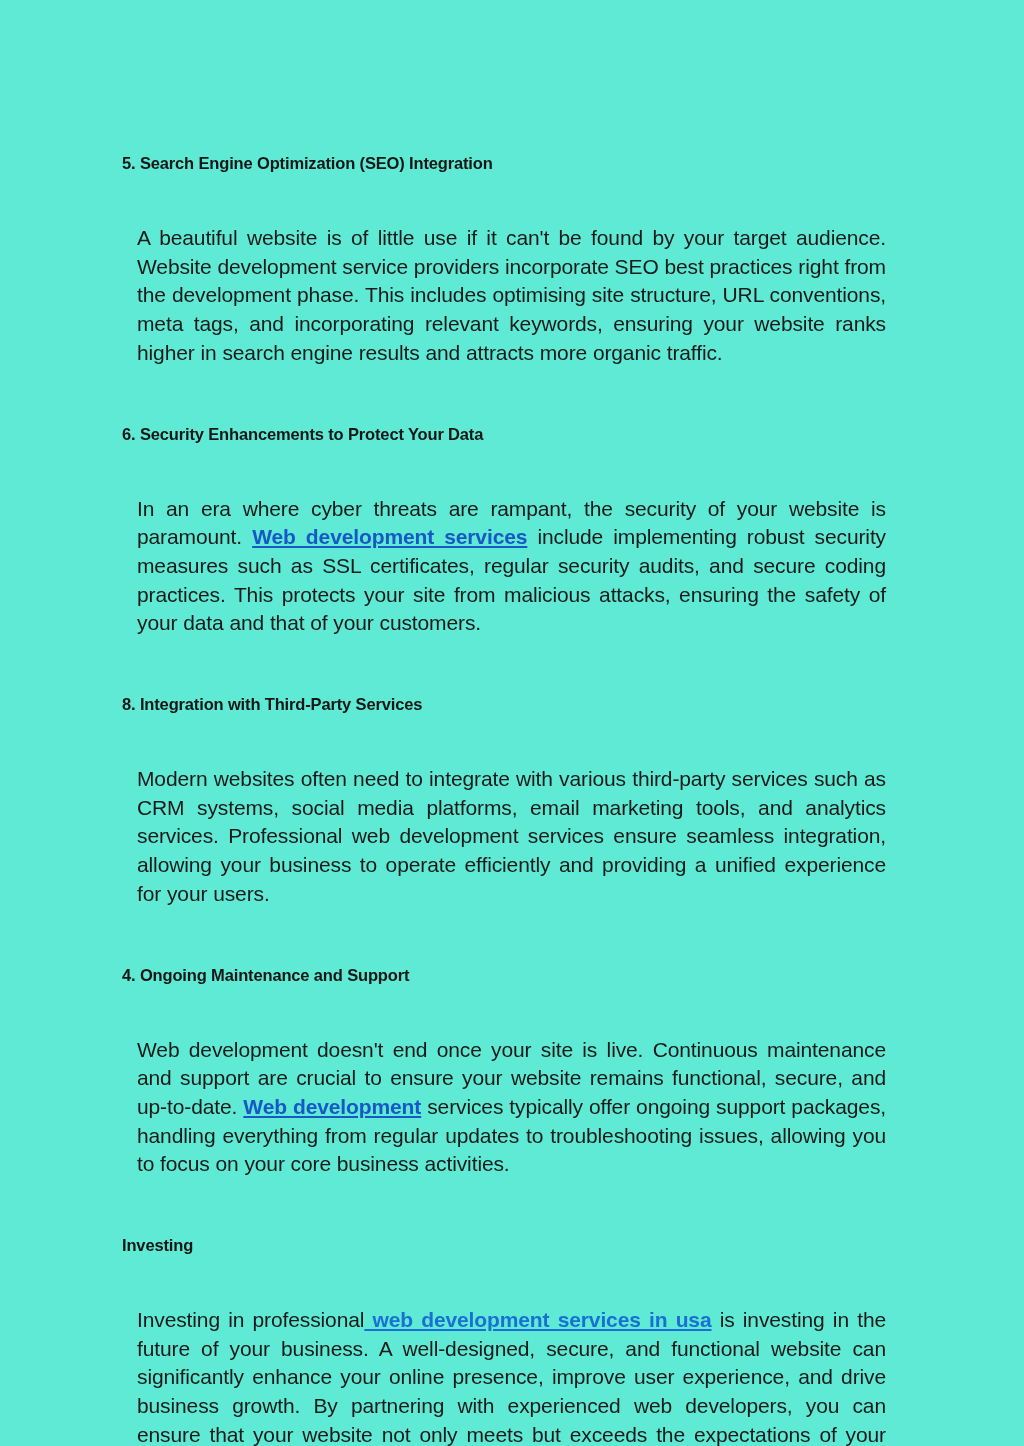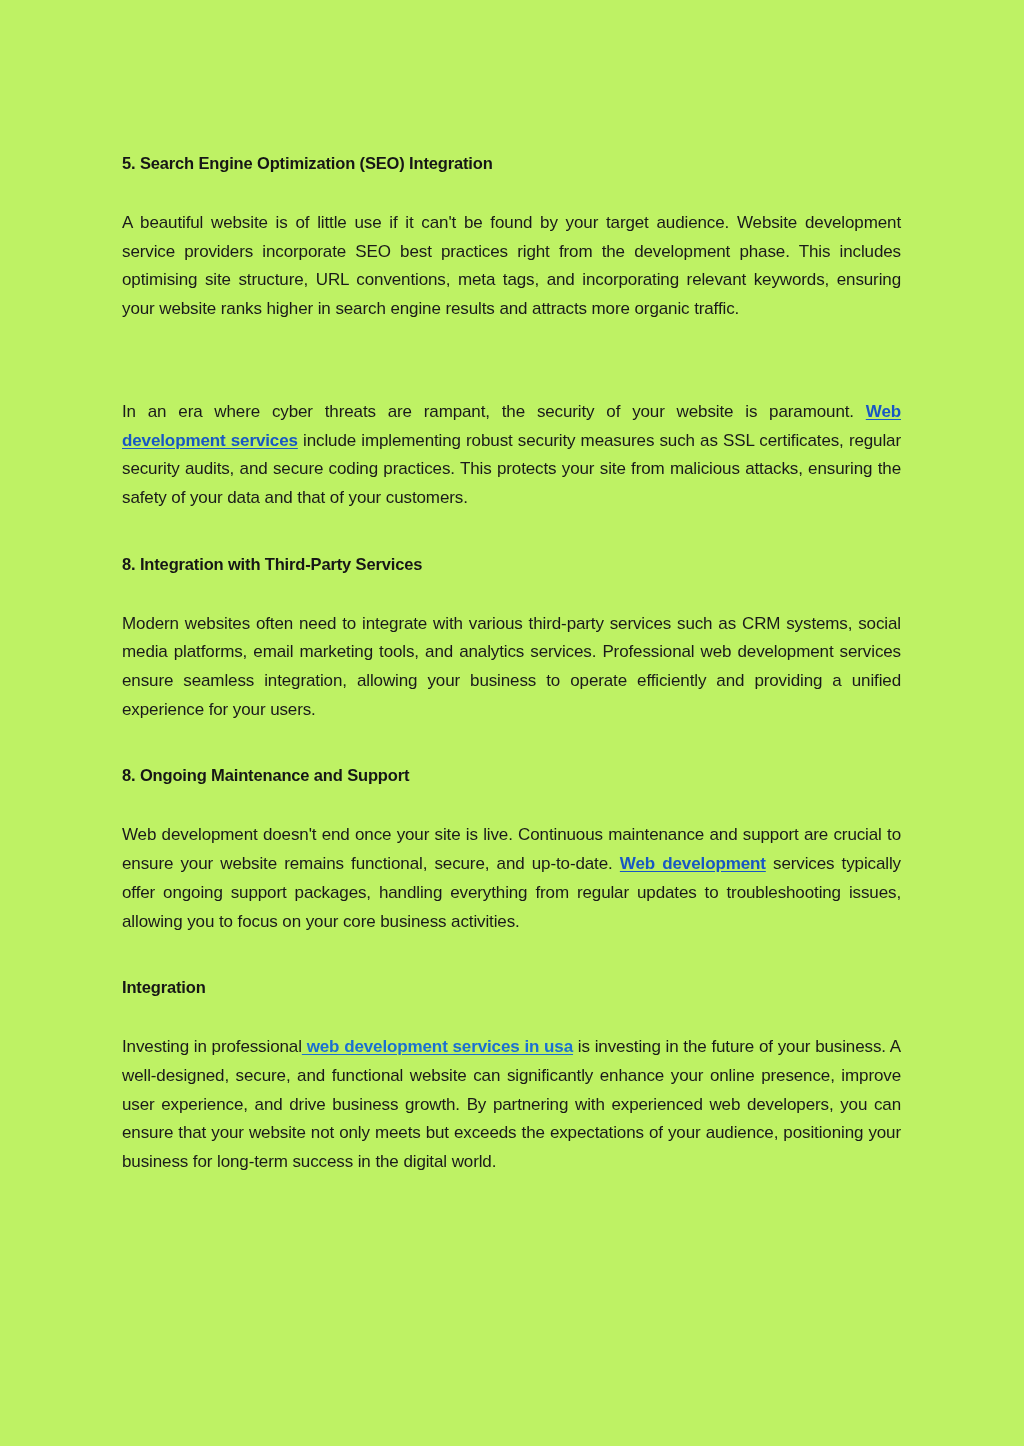--- a/index.html
+++ b/index.html
@@ -12,21 +12,21 @@
     height: 1446px;
     font-family: "Liberation Sans", "DejaVu Sans", sans-serif;
     color: #000000;
     -webkit-font-smoothing: antialiased;
   }
 
   #page {
     position: relative;
     width: 1024px;
     height: 1446px;
-    background: #bef264;
+    background: #5eead4;
     overflow: hidden;
     box-sizing: border-box;
   }
 
   #content {
     position: absolute;
     left: 122px;
     top: 152px;
     width: 779px;
   }
@@ -35,24 +35,24 @@
     font-size: 16.5px;
     font-weight: bold;
     line-height: 23px;
     letter-spacing: -0.15px;
     margin: 0;
     text-align: left;
     color: #161616;
   }
 
   .doc-para {
-    font-size: 17px;
+    font-size: 21px;
     font-weight: normal;
     line-height: 28.7px;
-    margin: 0;
+    margin: 15px;
     text-align: justify;
     text-justify: inter-word;
     letter-spacing: -0.12px;
     color: #1a1a1a;
     word-spacing: 0.1px;
   }
 
   
   .gap-heading-to-para { height: 34px; }
   .gap-para-to-heading { height: 40px; }
@@ -76,32 +76,33 @@
 <body>
 
 <div id="page">
   <div id="content">
 
     <div class="doc-heading">5. Search Engine Optimization (SEO) Integration</div>
     <div class="gap-heading-to-para"></div>
     <div class="doc-para"><span>A beautiful website is of little use if it can't be found by your target audience. Website development service providers incorporate SEO best practices right from the development phase. This includes optimising site structure, URL conventions, meta tags, and incorporating relevant keywords, ensuring your website ranks higher in search engine results and attracts more organic traffic.</span></div>
     <div class="gap-para-to-heading"></div>
 
+    <div class="doc-heading">6. Security Enhancements to Protect Your Data</div>
     <div class="gap-heading-to-para"></div>
     <div class="doc-para"><span>In an era where cyber threats are rampant, the security of your website is paramount. </span><a class="doc-link">Web development services</a><span> include implementing robust security measures such as SSL certificates, regular security audits, and secure coding practices. This protects your site from malicious attacks, ensuring the safety of your data and that of your customers.</span></div>
     <div class="gap-para-to-heading"></div>
 
     <div class="doc-heading">8. Integration with Third-Party Services</div>
     <div class="gap-heading-to-para"></div>
     <div class="doc-para"><span>Modern websites often need to integrate with various third-party services such as CRM systems, social media platforms, email marketing tools, and analytics services. Professional web development services ensure seamless integration, allowing your business to operate efficiently and providing a unified experience for your users.</span></div>
     <div class="gap-para-to-heading"></div>
 
-    <div class="doc-heading">8. Ongoing Maintenance and Support</div>
+    <div class="doc-heading">4. Ongoing Maintenance and Support</div>
     <div class="gap-heading-to-para"></div>
     <div class="doc-para"><span>Web development doesn't end once your site is live. Continuous maintenance and support are crucial to ensure your website remains functional, secure, and up-to-date. </span><a class="doc-link">Web development</a><span> services typically offer ongoing support packages, handling everything from regular updates to troubleshooting issues, allowing you to focus on your core business activities.</span></div>
     <div class="gap-para-to-heading"></div>
 
-    <div class="doc-heading">Integration</div>
+    <div class="doc-heading">Investing</div>
     <div class="gap-heading-to-para"></div>
     <div class="doc-para"><span>Investing in professional</span><a class="doc-link bright lead-space"> web development services in usa</a><span> is investing in the future of your business. A well-designed, secure, and functional website can significantly enhance your online presence, improve user experience, and drive business growth. By partnering with experienced web developers, you can ensure that your website not only meets but exceeds the expectations of your audience, positioning your business for long-term success in the digital world.</span></div>
 
   </div>
 </div>
 
 </body></html>

